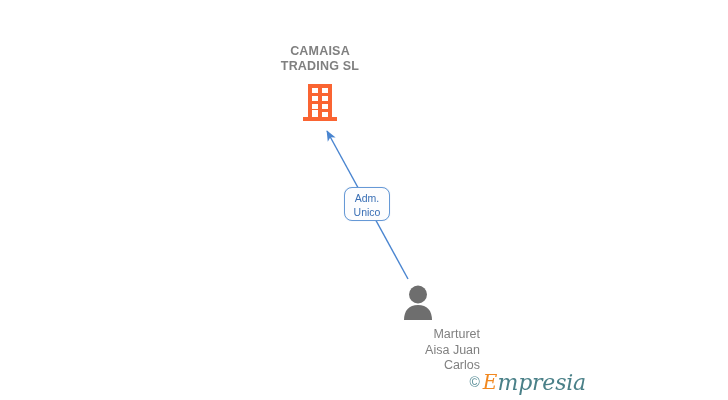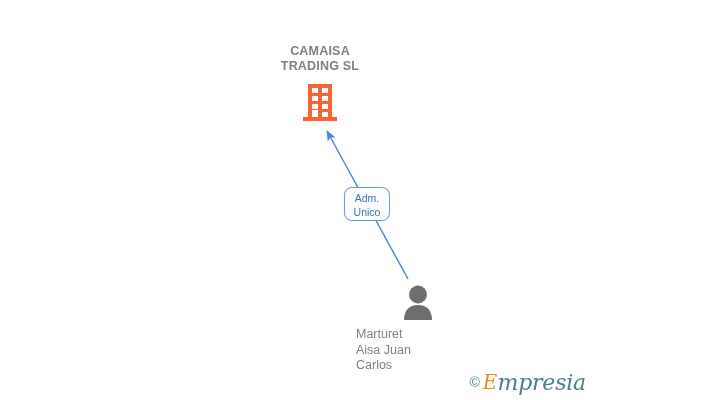--- a/index.html
+++ b/index.html
@@ -61,21 +61,21 @@
     white-space: pre-line;
     box-shadow: 0 0 1px rgba(90,140,200,0.35);
   }
 
   
   #person-node {
     position: absolute;
     left: 356px;
     top: 284px;
     width: 124px;
-    text-align: left;
+    text-align: right;
   }
   #person-icon-wrap {
     height: 40px;
     display: flex;
     align-items: flex-start;
     justify-content: center;
   }
   #person-name {
     margin-top: 3px;
     font-size: 12.5px;

